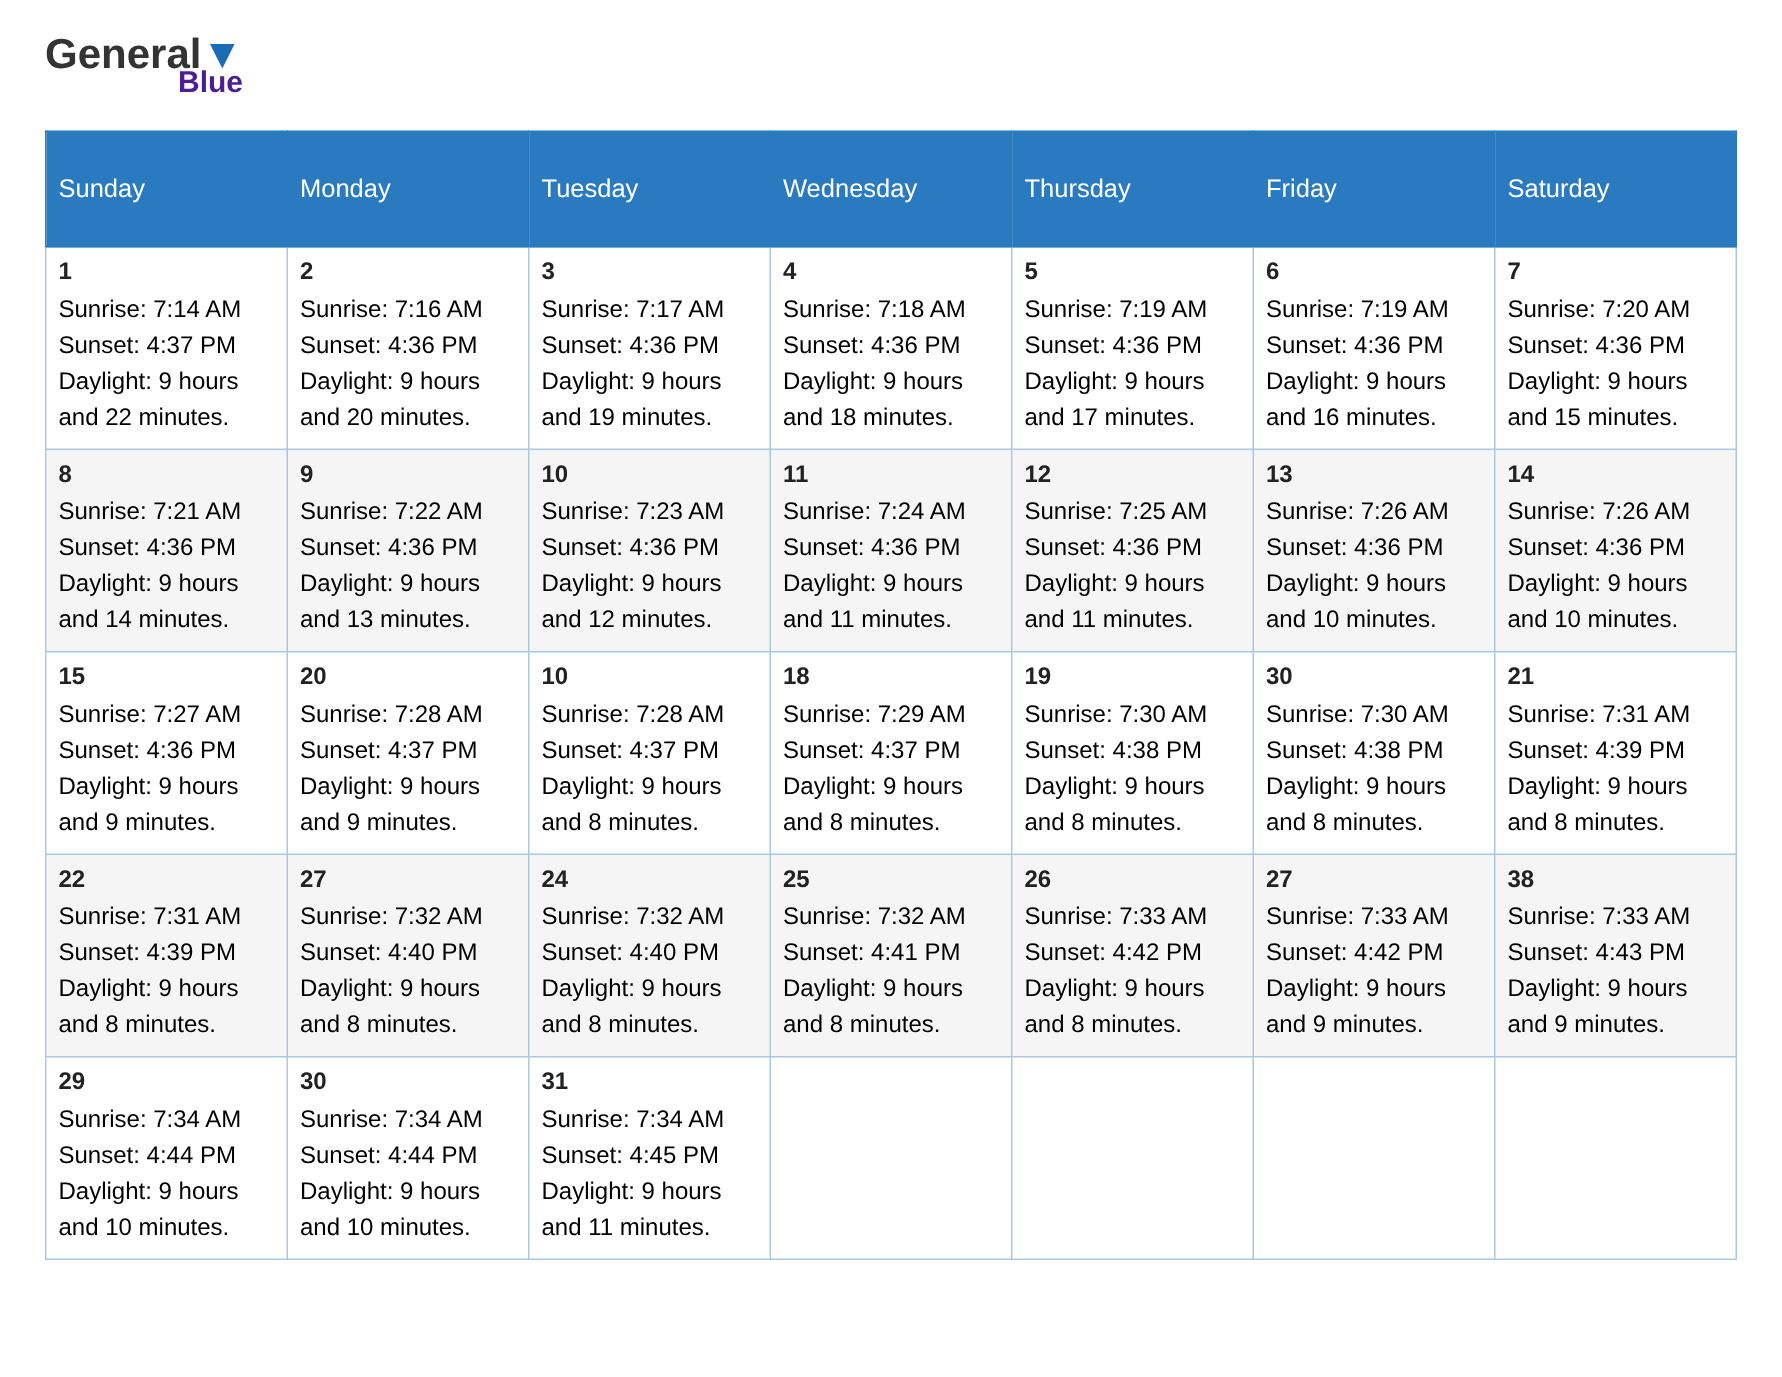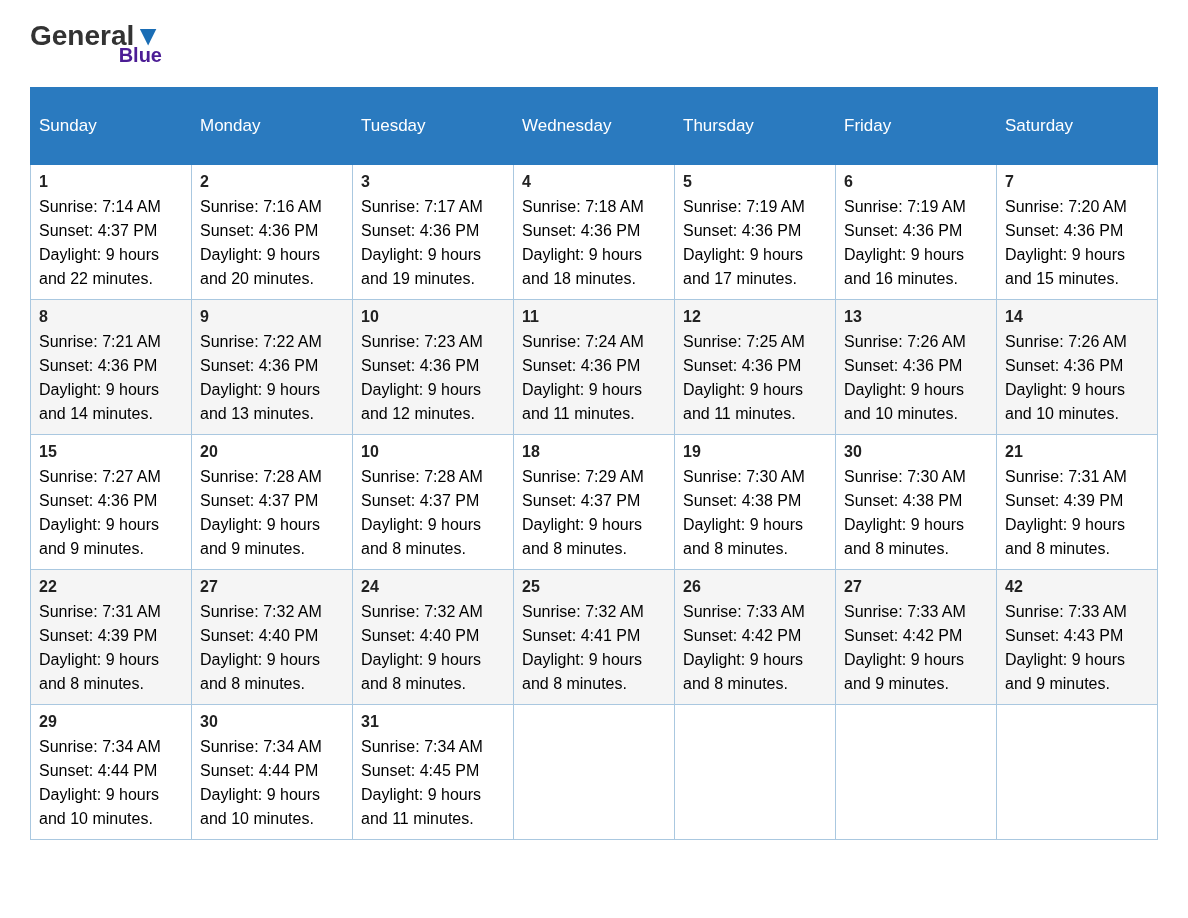--- a/index.html
+++ b/index.html
@@ -365,21 +365,21 @@
         <td>
         <div class="day-number">27</div>
         <div class="day-info">
           Sunrise: 7:33 AM<br>
           Sunset: 4:42 PM<br>
           Daylight: 9 hours<br>
           and 9 minutes.
         </div>
       </td>
         <td>
-        <div class="day-number">42</div>
+        <div class="day-number">38</div>
         <div class="day-info">
           Sunrise: 7:33 AM<br>
           Sunset: 4:43 PM<br>
           Daylight: 9 hours<br>
           and 9 minutes.
         </div>
       </td>
       </tr>
       <tr>
         <td>

